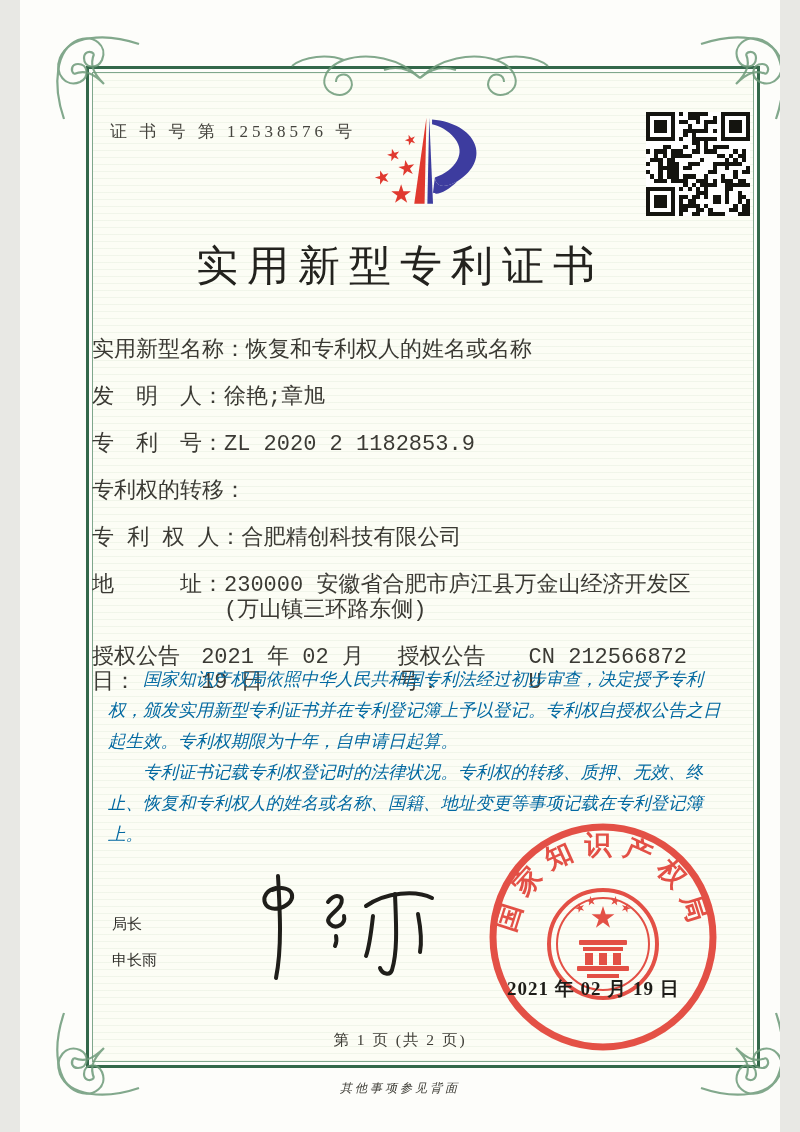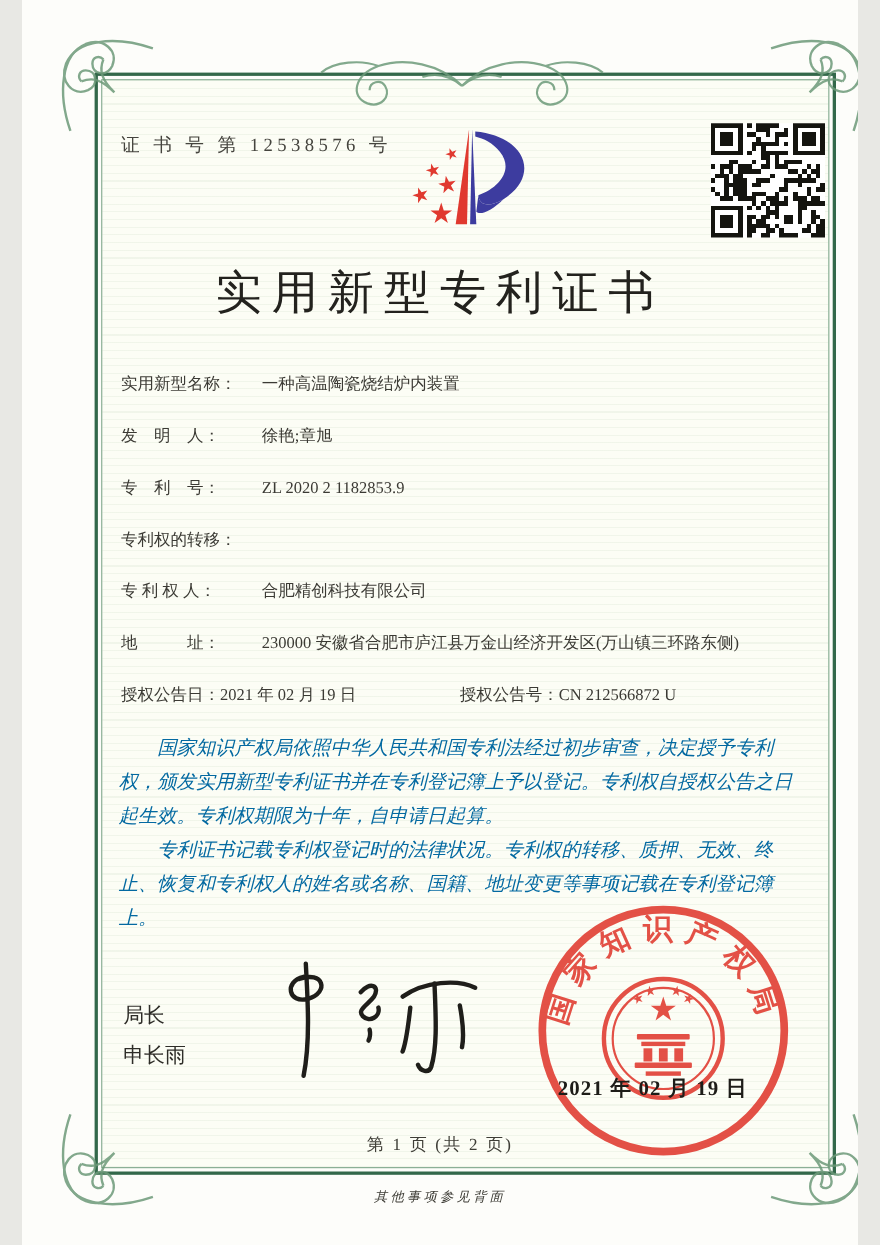--- a/index.html
+++ b/index.html
@@ -23,36 +23,36 @@
     position:absolute; left:90px; top:120px;
     font-size:17px; letter-spacing:4px; color:#45443e;
   }
   .logo{ position:absolute; left:338px; top:108px; }
   .qr{ position:absolute; left:626px; top:112px; width:104px; height:104px; background:#fff; }
   .title{
     position:absolute; left:0; right:0; top:238px; text-align:center;
     font-size:42px; font-weight:normal; letter-spacing:9px; color:#23221e;
   }
   .fields{
-    position:absolute; left:90px; top:338px; width:620px;
-    font-size:15px; line-height:25px;
+    position:absolute; left:72px; top:338px; width:620px;
+    font-size:22px; line-height:25px;font-family:Liberation Mono, monospace;
   }
   .field-row{ display:flex; margin-bottom:22px; }
   .field-label{ flex:0 0 128px; white-space:pre; }
   .field-value{ flex:0 1 480px; }
   .grant-row{ display:flex; margin-bottom:16px; }
   .grant-pair{ display:flex; }
   .grant-pair.first{ width:308px; }
   .paragraphs{
     position:absolute; left:88px; top:664px; width:624px;
     font-size:17.5px; line-height:31px; font-style:italic; color:#0369a1;
   }
   .paragraphs p{ margin:0; text-indent:2em; }
   .sig-block{
-    position:absolute; left:92px; top:906px; font-size:19px; line-height:36px; color:#2e2d28;
+    position:absolute; left:92px; top:906px; font-size:15px; line-height:36px; color:#2e2d28;
   }
   .signature{ position:absolute; left:212px; top:872px; }
   .seal{ position:absolute; left:462px; top:816px; }
   .seal-date{
     position:absolute; left:487px; top:976px; font-size:19px;
     letter-spacing:1px; color:#1d1c18; font-weight:bold; z-index:5;
   }
   .page-footer{
     position:absolute; left:0; right:0; top:1030px; text-align:center;
     font-size:15.5px; letter-spacing:2px; color:#3e3d36;
@@ -354,21 +354,21 @@
         <rect x="1" y="19" width="5" height="5" fill="#fff"></rect>
         <rect x="2" y="20" width="3" height="3"></rect>
       </g>
     </svg>
 
   <div class="title">实用新型专利证书</div>
 
   <div class="fields">
     <div class="field-row">
       <span class="field-label">实用新型名称：</span>
-      <span class="field-value">一种高温陶瓷烧结炉内装置</span>
+      <span class="field-value">恢复和专利权人的姓名或名称</span>
     </div>
     <div class="field-row">
       <span class="field-label">发　明　人：</span>
       <span class="field-value">徐艳;章旭</span>
     </div>
     <div class="field-row">
       <span class="field-label">专　利　号：</span>
       <span class="field-value">ZL 2020 2 1182853.9</span>
     </div>
     <div class="field-row">

